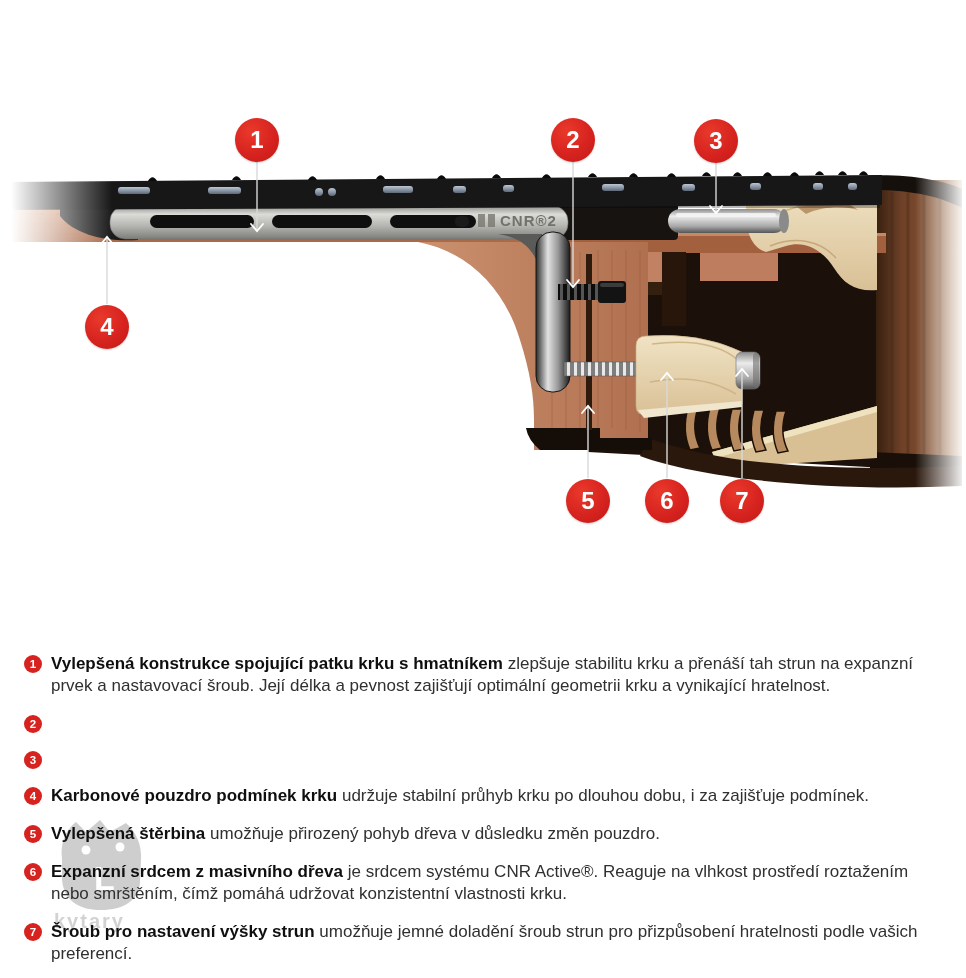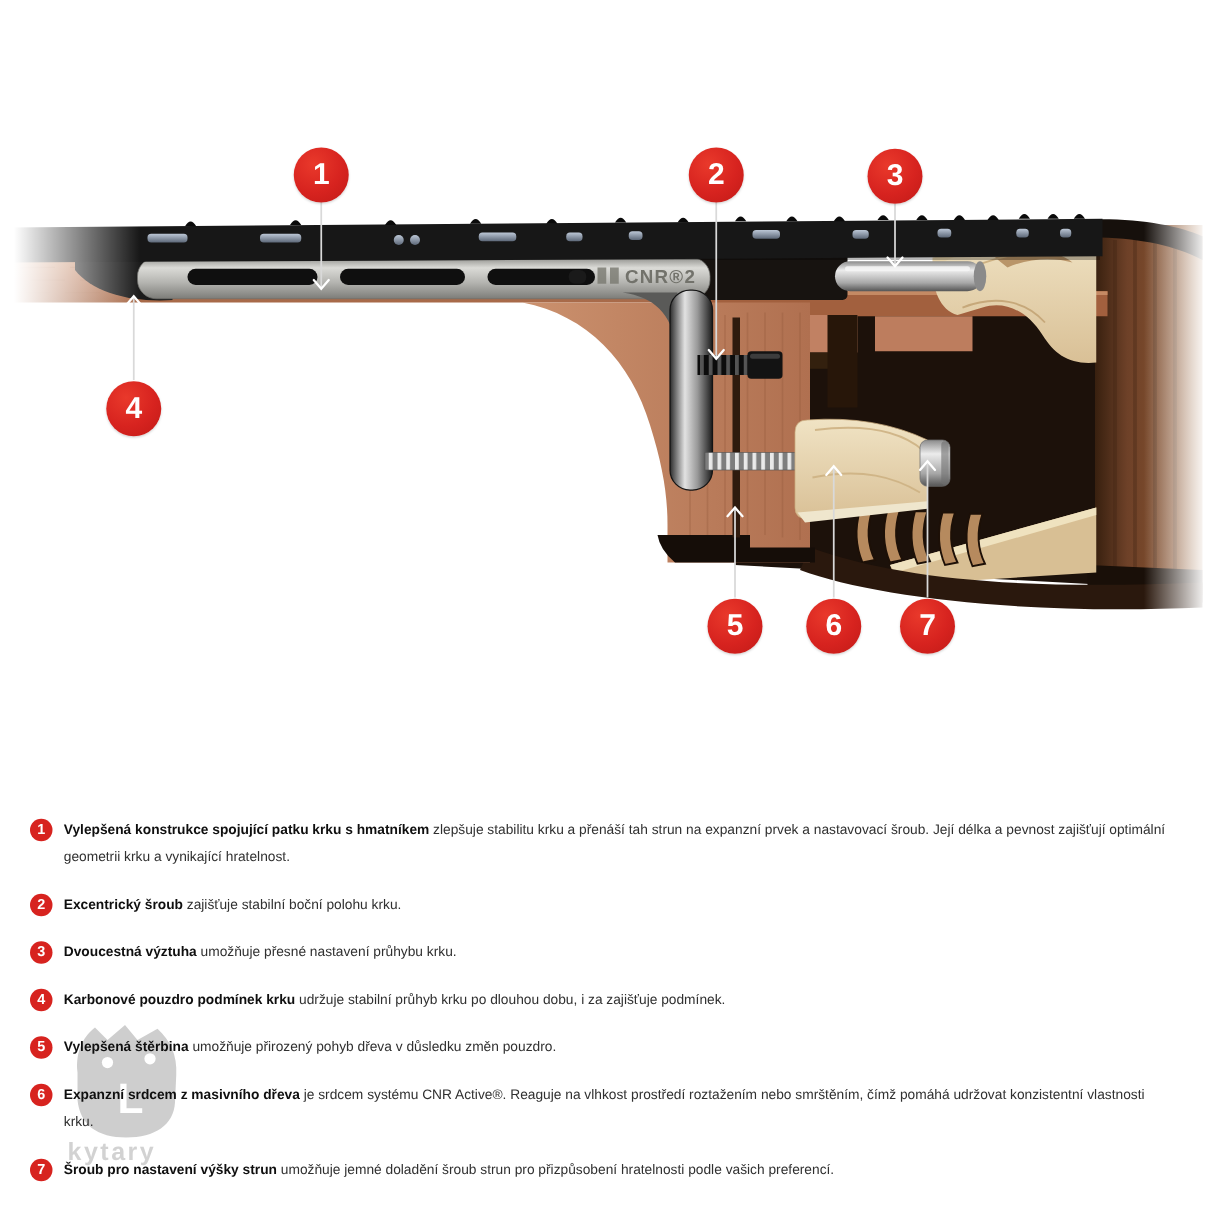--- a/index.html
+++ b/index.html
@@ -22,21 +22,21 @@
   .watermark{position:absolute;left:56px;top:814px;z-index:1;opacity:.85;}
   .wm-word{margin:-8px 0 0 -2px;font-size:20px;font-weight:bold;letter-spacing:2px;
     color:#cbcbcb;}
 
   
   .legend{position:absolute;left:24px;top:653px;width:918px;z-index:2;}
   .legend-item{display:flex;align-items:flex-start;margin-bottom:16px;}
   .bullet{flex:0 0 18px;width:18px;height:18px;border-radius:50%;background:#d7231f;
     color:#fff;font-size:11.5px;font-weight:bold;line-height:18px;text-align:center;
     margin:2px 9px 0 0;}
-  .legend-text{font-size:11px;line-height:22px;color:#303030;max-width:888px;}
+  .legend-text{font-size:17px;line-height:22px;color:#303030;max-width:888px;}
   .legend-text b{color:#0f0f0f;}
 </style>
 </head>
 <body>
 
 <div class="diagram">
   <svg width="966" height="620" viewBox="0 0 966 620">
     <defs>
       <linearGradient id="gWoodNeck" x1="0" y1="0" x2="0" y2="1">
         <stop offset="0" stop-color="#d49e7a"></stop>
@@ -277,25 +277,23 @@
   <div class="wm-word">kytary</div>
 </div>
 
 <div class="legend">
   <div class="legend-item">
     <div class="bullet">1</div>
     <div class="legend-text"><b>Vylepšená konstrukce spojující patku krku s hmatníkem</b> <span>zlepšuje stabilitu krku a přenáší tah strun na expanzní prvek a nastavovací šroub. Její délka a pevnost zajišťují optimální geometrii krku a vynikající hratelnost.</span></div>
   </div>
   <div class="legend-item">
     <div class="bullet">2</div>
-    <div class="legend-text"><b>Excentrický šroub</b> <span>zajišťuje stabilní boční polohu krku.</span></div>
   </div>
   <div class="legend-item">
     <div class="bullet">3</div>
-    <div class="legend-text"><b>Dvoucestná výztuha</b> <span>umožňuje přesné nastavení průhybu krku.</span></div>
   </div>
   <div class="legend-item">
     <div class="bullet">4</div>
     <div class="legend-text"><b>Karbonové pouzdro podmínek krku</b> <span>udržuje stabilní průhyb krku po dlouhou dobu, i za zajišťuje podmínek.</span></div>
   </div>
   <div class="legend-item">
     <div class="bullet">5</div>
     <div class="legend-text"><b>Vylepšená štěrbina</b> <span>umožňuje přirozený pohyb dřeva v důsledku změn pouzdro.</span></div>
   </div>
   <div class="legend-item">

